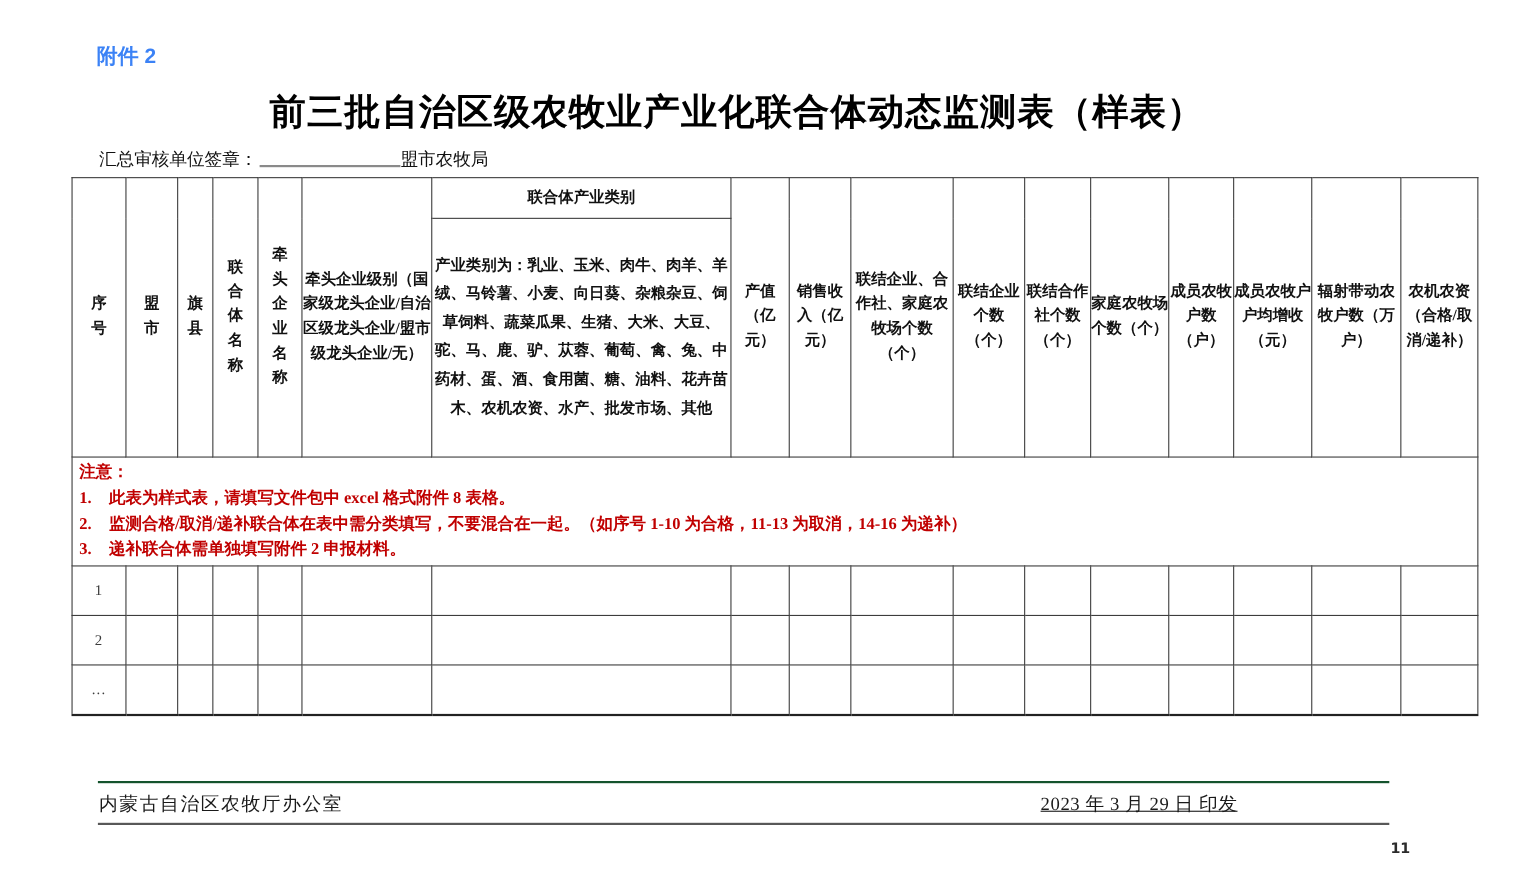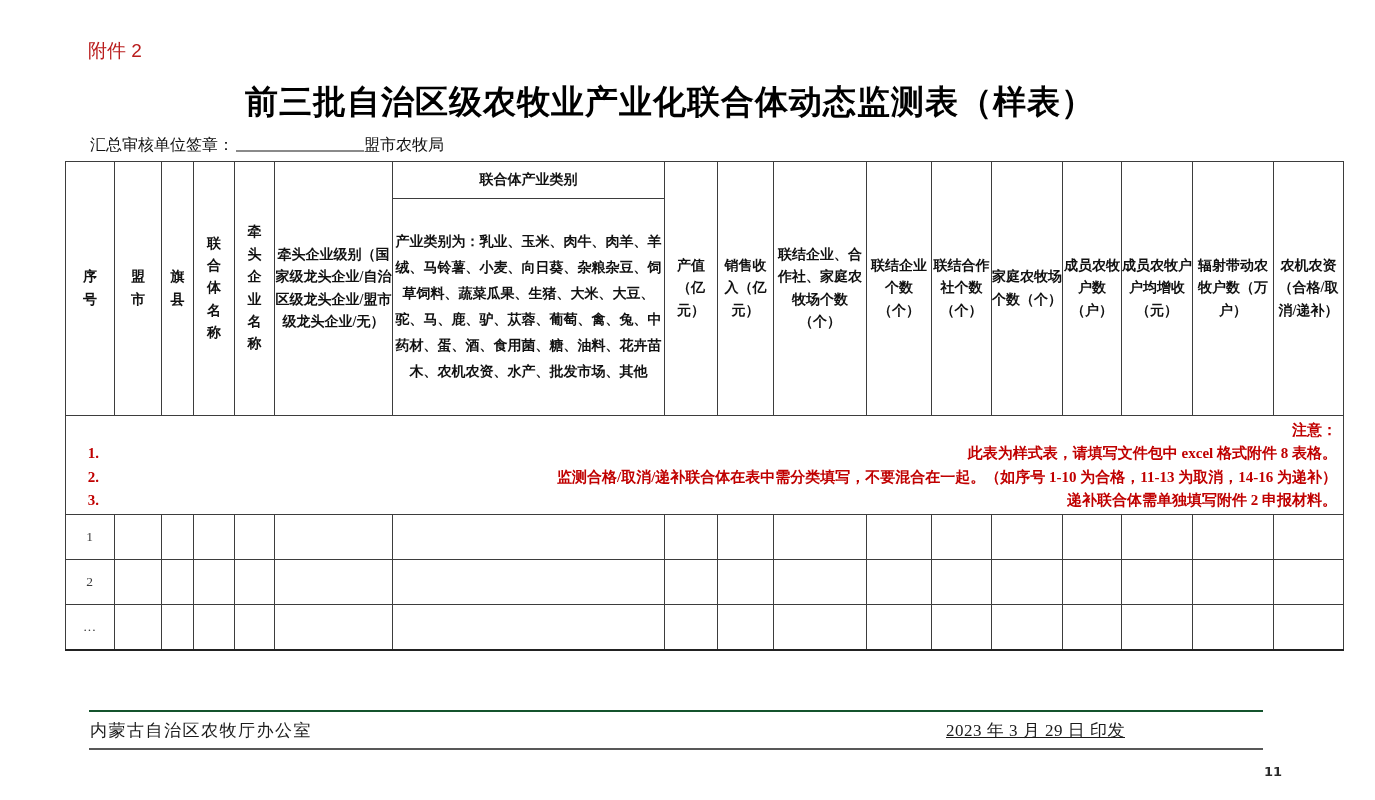--- a/index.html
+++ b/index.html
@@ -10,21 +10,21 @@
     background: #ffffff;
     position: relative;
     font-family: "Liberation Serif", "DejaVu Serif", serif;
     color: #1a1a1a;
     overflow: hidden;
   }
 
   .attachment {
     position: absolute; left: 88px; top: 38px;
     font-family: "Liberation Sans", "DejaVu Sans", sans-serif;
-    font-size: 19px; color: #b91c1c;
+    font-size: 19px; color: #3b82f6; font-weight: bold;
   }
 
   .doc-title {
     position: absolute; left: 0; top: 80px; width: 1340px;
     text-align: center;
     font-family: "Liberation Sans", "DejaVu Sans", sans-serif;
     font-weight: bold; font-size: 33px; letter-spacing: 1px; color: #000;
     white-space: nowrap;
   }
 
@@ -58,21 +58,21 @@
     height: 217px; font-size: 14.5px; line-height: 1.85;
     padding: 2px 9px; text-align: center;
   }
   .v {
     display: inline-block; width: 1.12em;
     word-break: break-all; line-height: 1.6;
   }
   th.wrap { padding: 2px 3px; line-height: 1.6; }
 
   tr.notes-row td {
-    height: 95px; text-align: right; vertical-align: top;
+    height: 95px; text-align: left; vertical-align: top;
     padding: 3px 6px 2px 6px;
     color: var(--note-red);
     font-size: 15px; line-height: 1.55;
     font-weight: bold;
   }
   .note-line { display: flex; }
   .note-num { flex: 0 0 27px; }
   .note-text { flex: 1 1 auto; }
 
   tr.data-row td {

